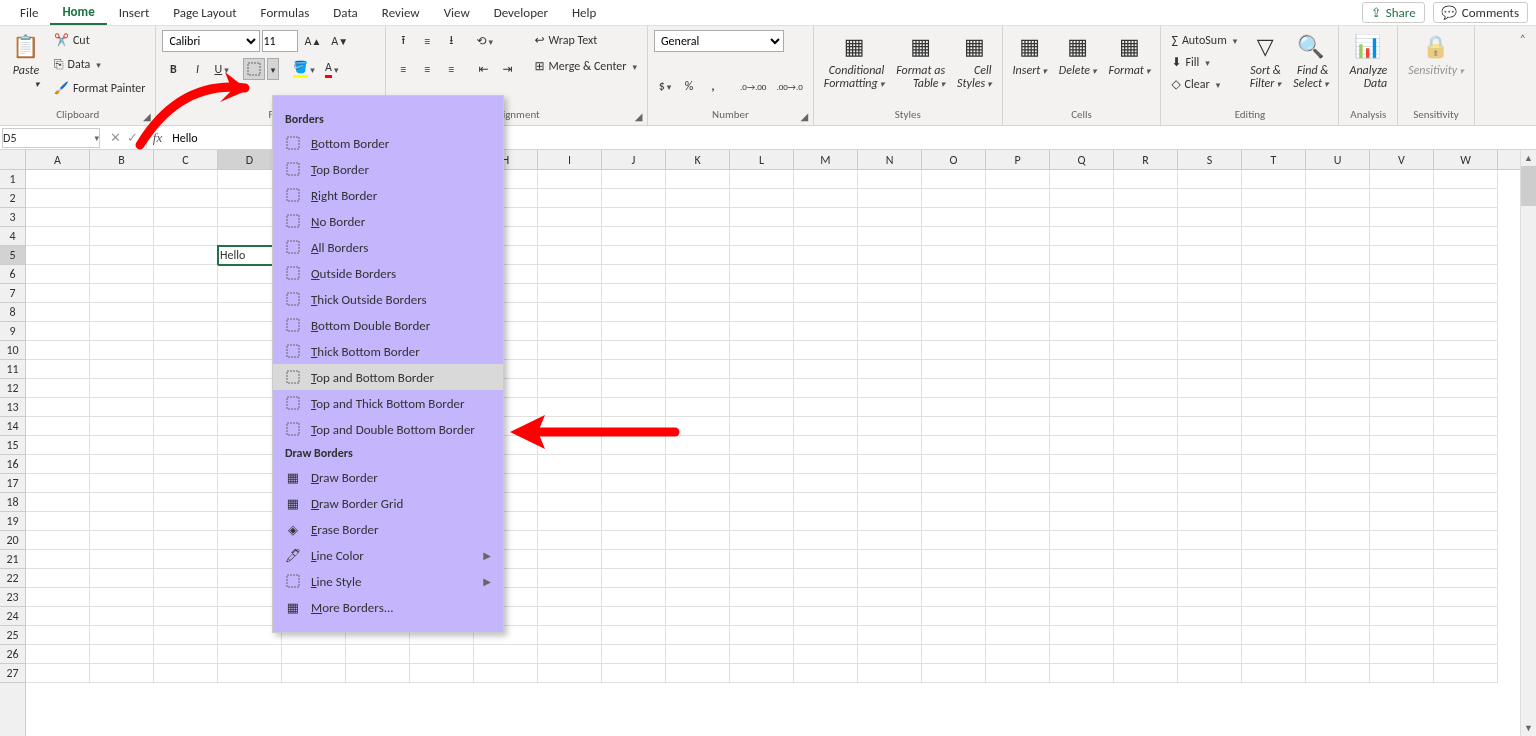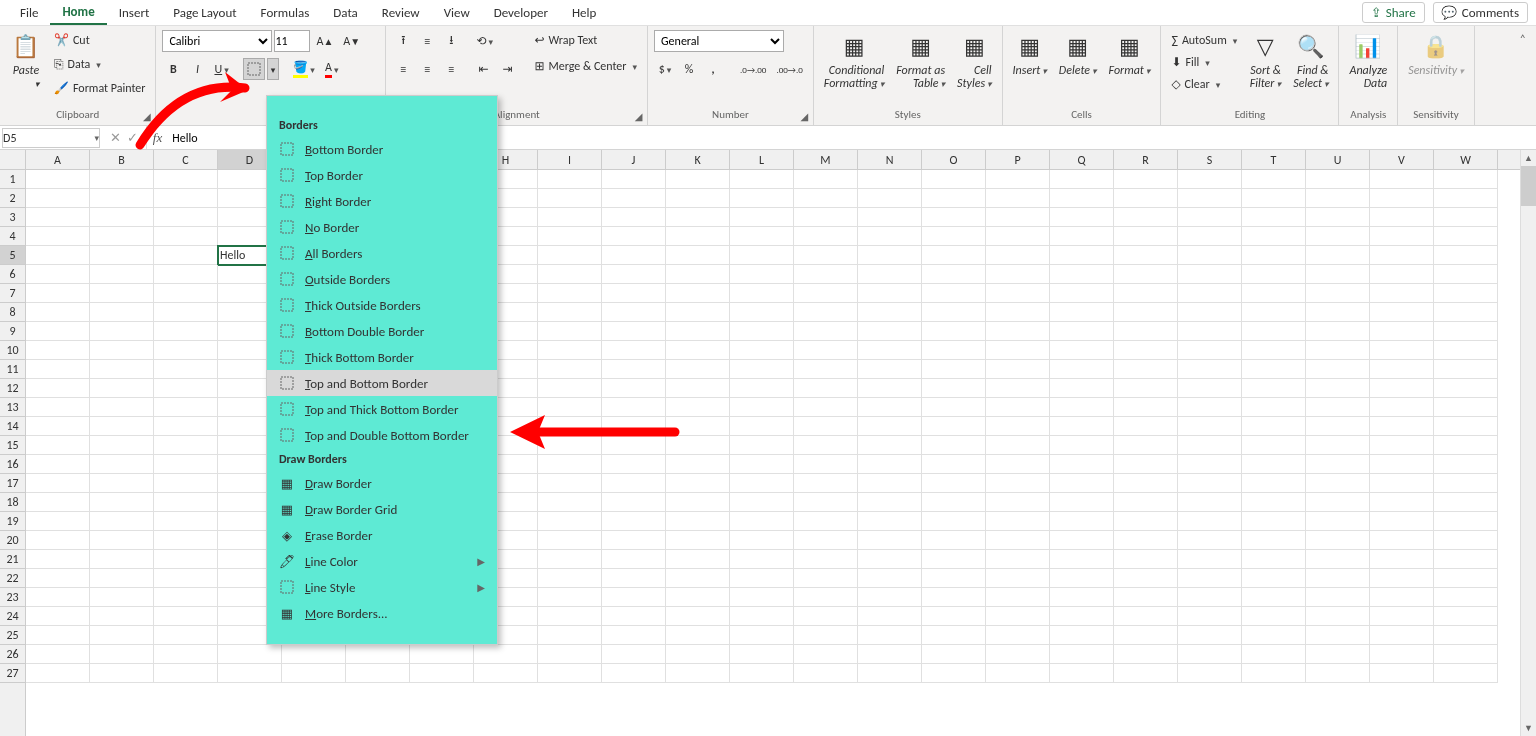--- a/index.html
+++ b/index.html
@@ -21,21 +21,21 @@
 .dialog-launcher { position: absolute; right: 2px; bottom: 2px; width: 13px; height: 13px; font-size: 10px; color: #666; cursor: pointer; display:flex; align-items:center; justify-content:center; }
 .vcol { display: flex; flex-direction: column; gap: 2px; }
 .vcenter { display: flex; flex-direction: column; align-items: center; justify-content: center; gap: 2px; padding: 0 4px; cursor:pointer; }
 .vcenter .big-icon { width: 32px; height: 32px; display:flex; align-items:center; justify-content:center; font-size: 22px; }
 .vcenter .lbl { font-size: 12px; text-align: right; line-height: 1.1; font-style: italic; }
 .btnrow { display: flex; gap: 2px; align-items: center; }
 .smallbtn { min-width: 22px; height: 22px; display: flex; align-items: center; justify-content: center; cursor: pointer; border: 1px solid transparent; padding: 0 3px; }
 .smallbtn.active { background: #d4d4d4; border:1px solid #aaa; }
 .dropdown-arrow::after { content: "▾"; font-size: 9px; margin-left: 2px; color: #555; }
 select.font-select, select.num-select { border:1px solid #ababab; background:#fff; height:22px; font-size:12px; padding:0 2px; }
-.font-select { width:110px; }
+.font-select { width:98px; }
 .size-select { width:36px; border:1px solid #ababab; height:22px; font-size:12px; }
 .num-select { width:130px; }
 .mini { font-size:12px; display:flex; align-items:center; gap:4px; height:20px; cursor:pointer; padding:0 4px; }
 
 
 .formula-row { display:flex; align-items:center; height:24px; border-bottom:1px solid #d4d4d4; background:#fff; }
 .namebox { width:98px; border:1px solid #ccc; margin:0 2px; height:20px; display:flex; align-items:center; padding:0 0; font-size:12px; }
 .namebox .dd { margin-left:auto; font-size:9px; color:#666; }
 .fx-ctrls { display:flex; align-items:center; gap:6px; padding:0 8px; border-right:1px solid #e0e0e0; height:100%; }
 .fx-ctrls span { color:#999; cursor:pointer; font-size:13px; }
@@ -53,21 +53,21 @@
 .row-h.sel { background:#d2d2d2; }
 .cells { position:absolute; left:26px; top:20px; right:16px; bottom:0; }
 .cell-row { display:flex; height:19px; }
 .cell { width:64px; height:19px; border-right:1px solid #e0e0e0; border-bottom:1px solid #e0e0e0; font-size:12px; padding:0 2px; line-height:19px; }
 .cell.active { outline:2px solid #217346; outline-offset:-1px; background:#fff; }
 .vscroll { position:absolute; right:0; top:0; bottom:0; width:16px; background:#f0f0f0; border-left:1px solid #ddd; }
 .vscroll .up, .vscroll .down { height:16px; text-align:center; font-size:9px; line-height:16px; color:#666; cursor:pointer; }
 .vscroll .thumb { position:absolute; top:16px; width:100%; background:#cdcdcd; }
 
 
-.borders-menu { position:absolute; left:266px; top:95px; width:232px; background:#5eead4; border:1px solid #ccc; box-shadow:3px 3px 6px rgba(0,0,0,0.25); z-index:100; font-size:13px; padding:18px 0; }
+.borders-menu { position:absolute; left:272px; top:95px; width:232px; background:#c4b5fd; border:1px solid #ccc; box-shadow:3px 3px 6px rgba(0,0,0,0.25); z-index:100; font-size:13px; padding:12px 0; }
 .menu-header { font-weight:600; padding:4px 12px; font-size:12px; }
 .menu-item { display:flex; align-items:center; gap:10px; padding:5px 12px; cursor:pointer; }
 .menu-item:hover, .menu-item.highlight { background:#d9d9d9; }
 .menu-item .mi-icon { width:16px; height:16px; display:flex; align-items:center; justify-content:center; }
 .menu-item .sub { margin-left:auto; font-size:10px; color:#666; }
 .underline-first::first-letter { text-decoration: underline; }
 
 
 .arrow-overlay { position:absolute; pointer-events:none; z-index:200; }
 
@@ -191,21 +191,21 @@
             <span>⊞</span>
             <span>Merge &amp; Center</span>
           </div>
       </div>
     </div>
     <div class="group-label">Alignment</div>
     <div class="dialog-launcher">◢</div>
   </div>
 
   <div class="group" style="min-width:150px">
-    <div class="group-body" style="flex-direction:column;gap:6px">
+    <div class="group-body" style="flex-direction:column;gap:23px">
       <select class="num-select"><option>General</option></select>
       <div class="btnrow">
         <div class="smallbtn dropdown-arrow">$</div>
         <div class="smallbtn">%</div>
         <div class="smallbtn">
             <b>,</b>
           </div>
         <div style="width:8px"></div>
         <div class="smallbtn" style="font-size:9px">.0→.00</div>
         <div class="smallbtn" style="font-size:9px">.00→.0</div>

